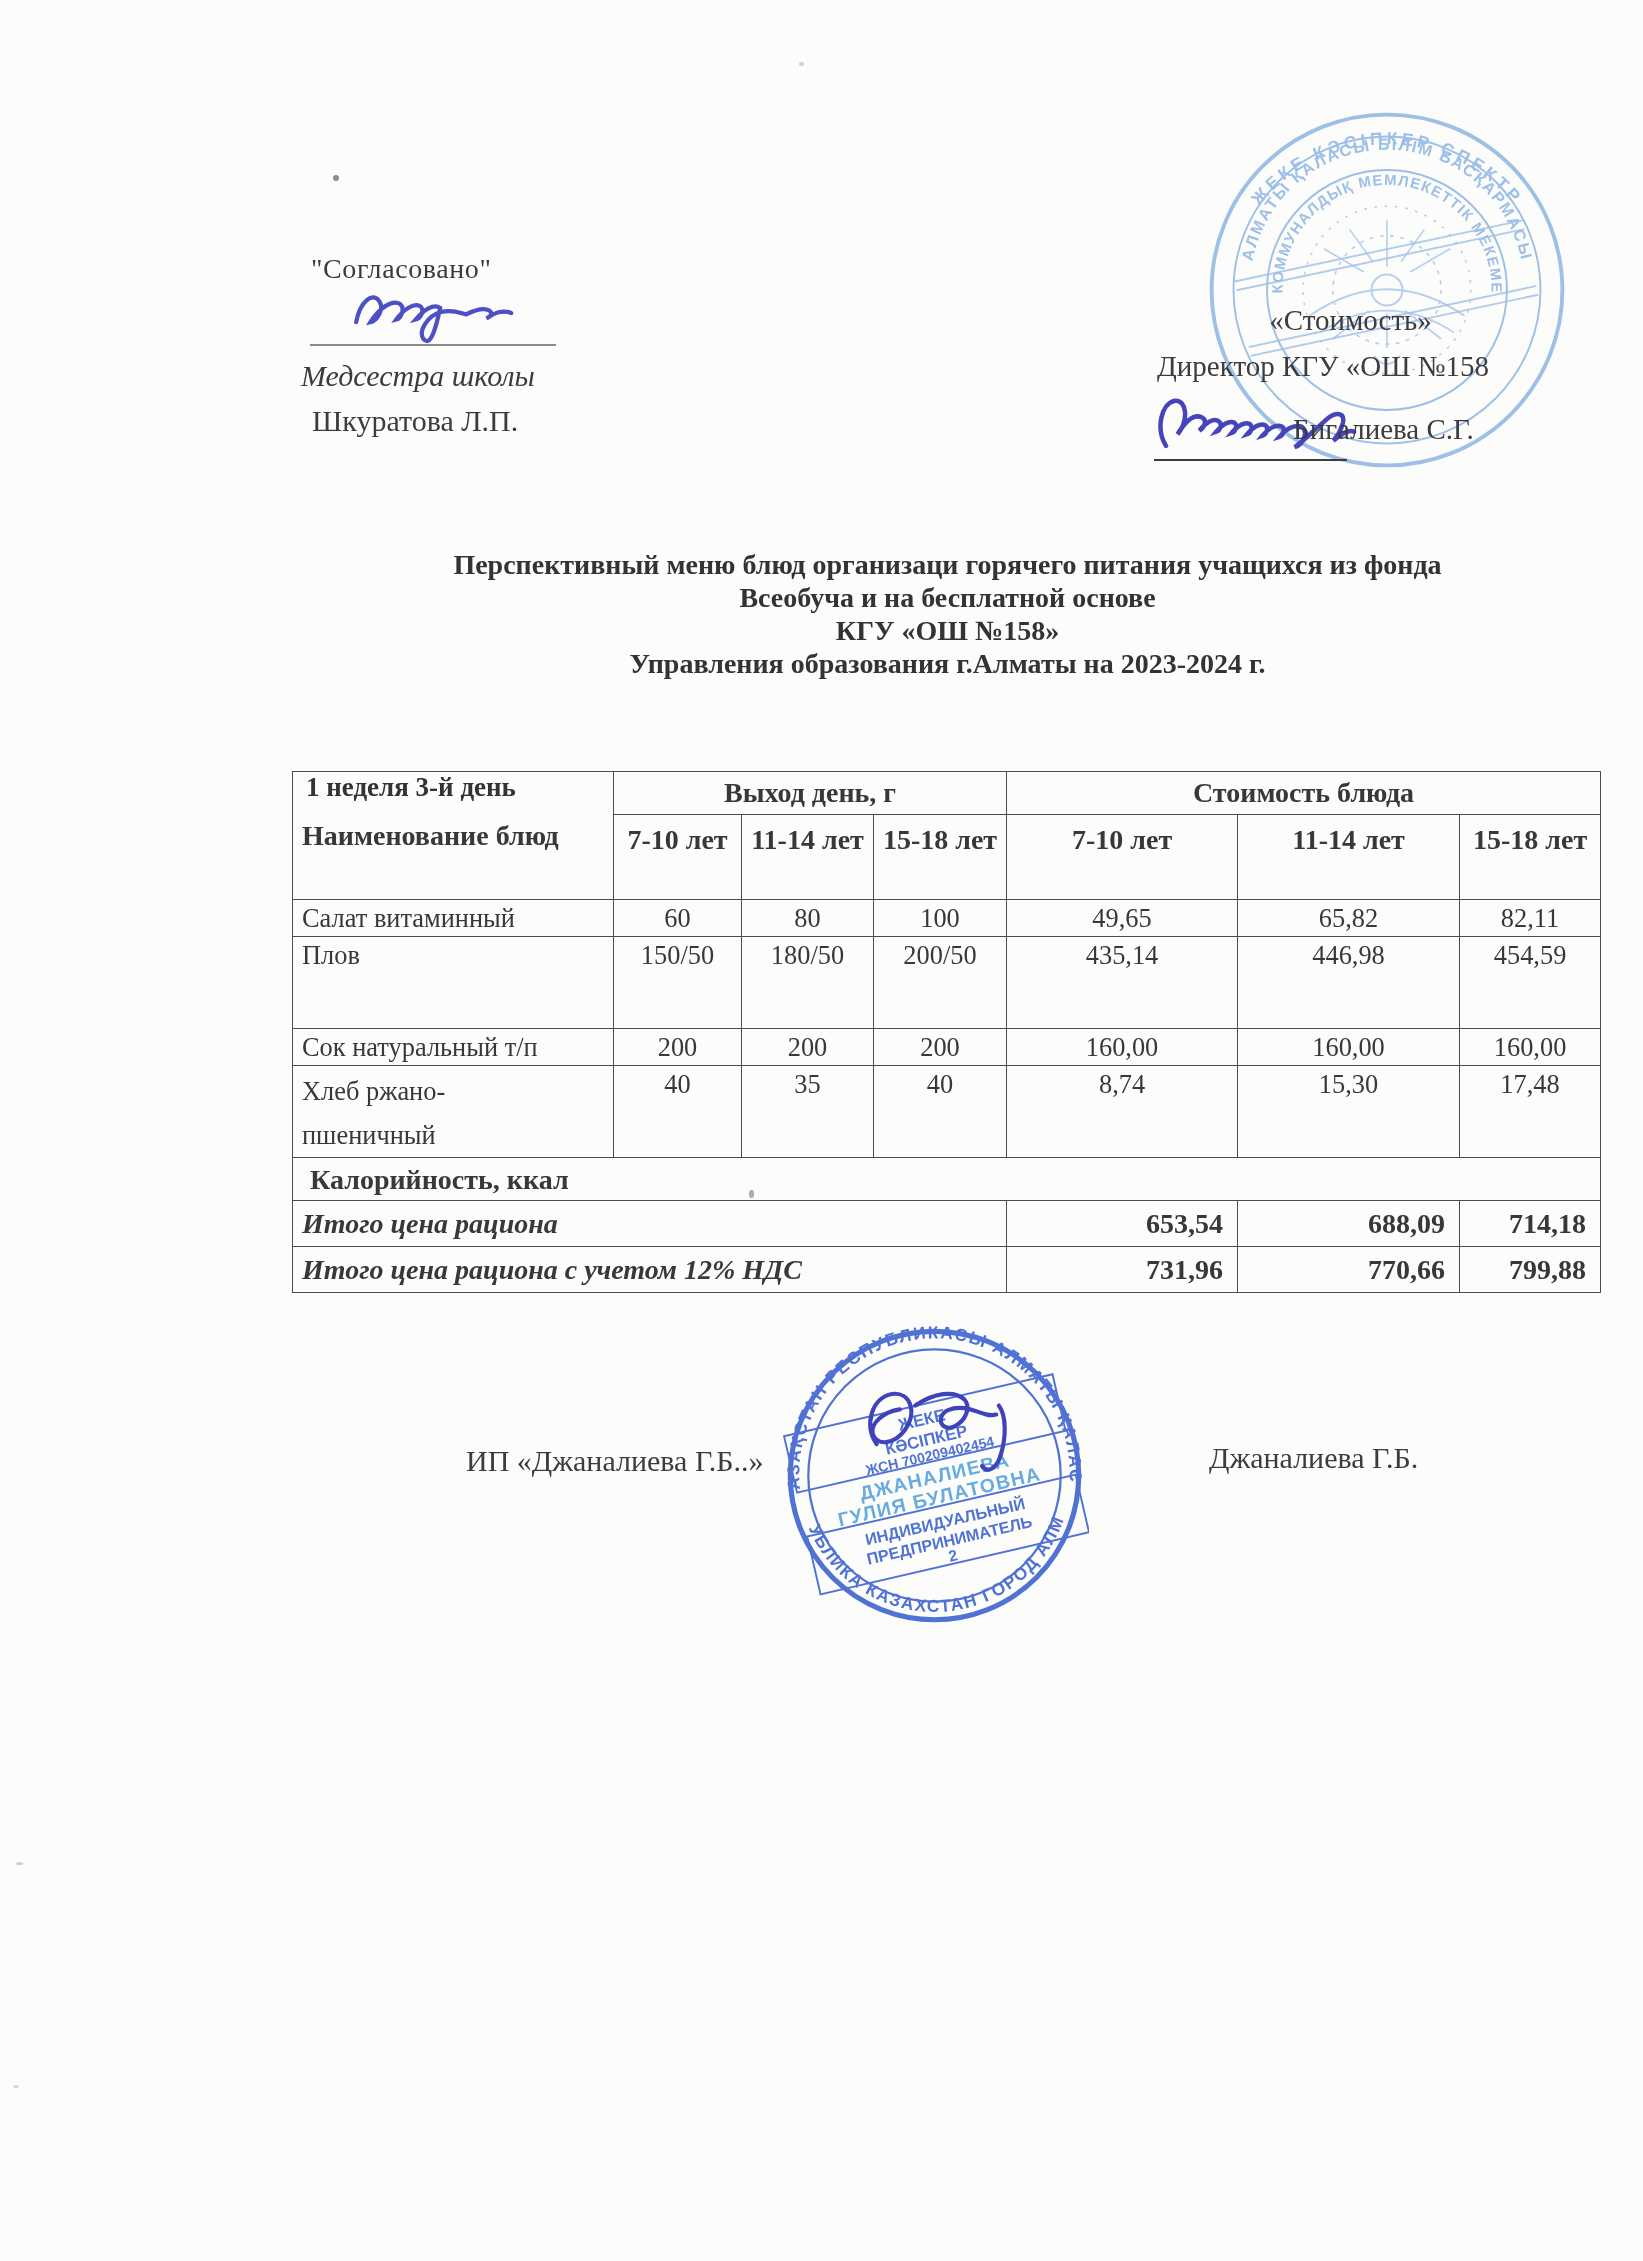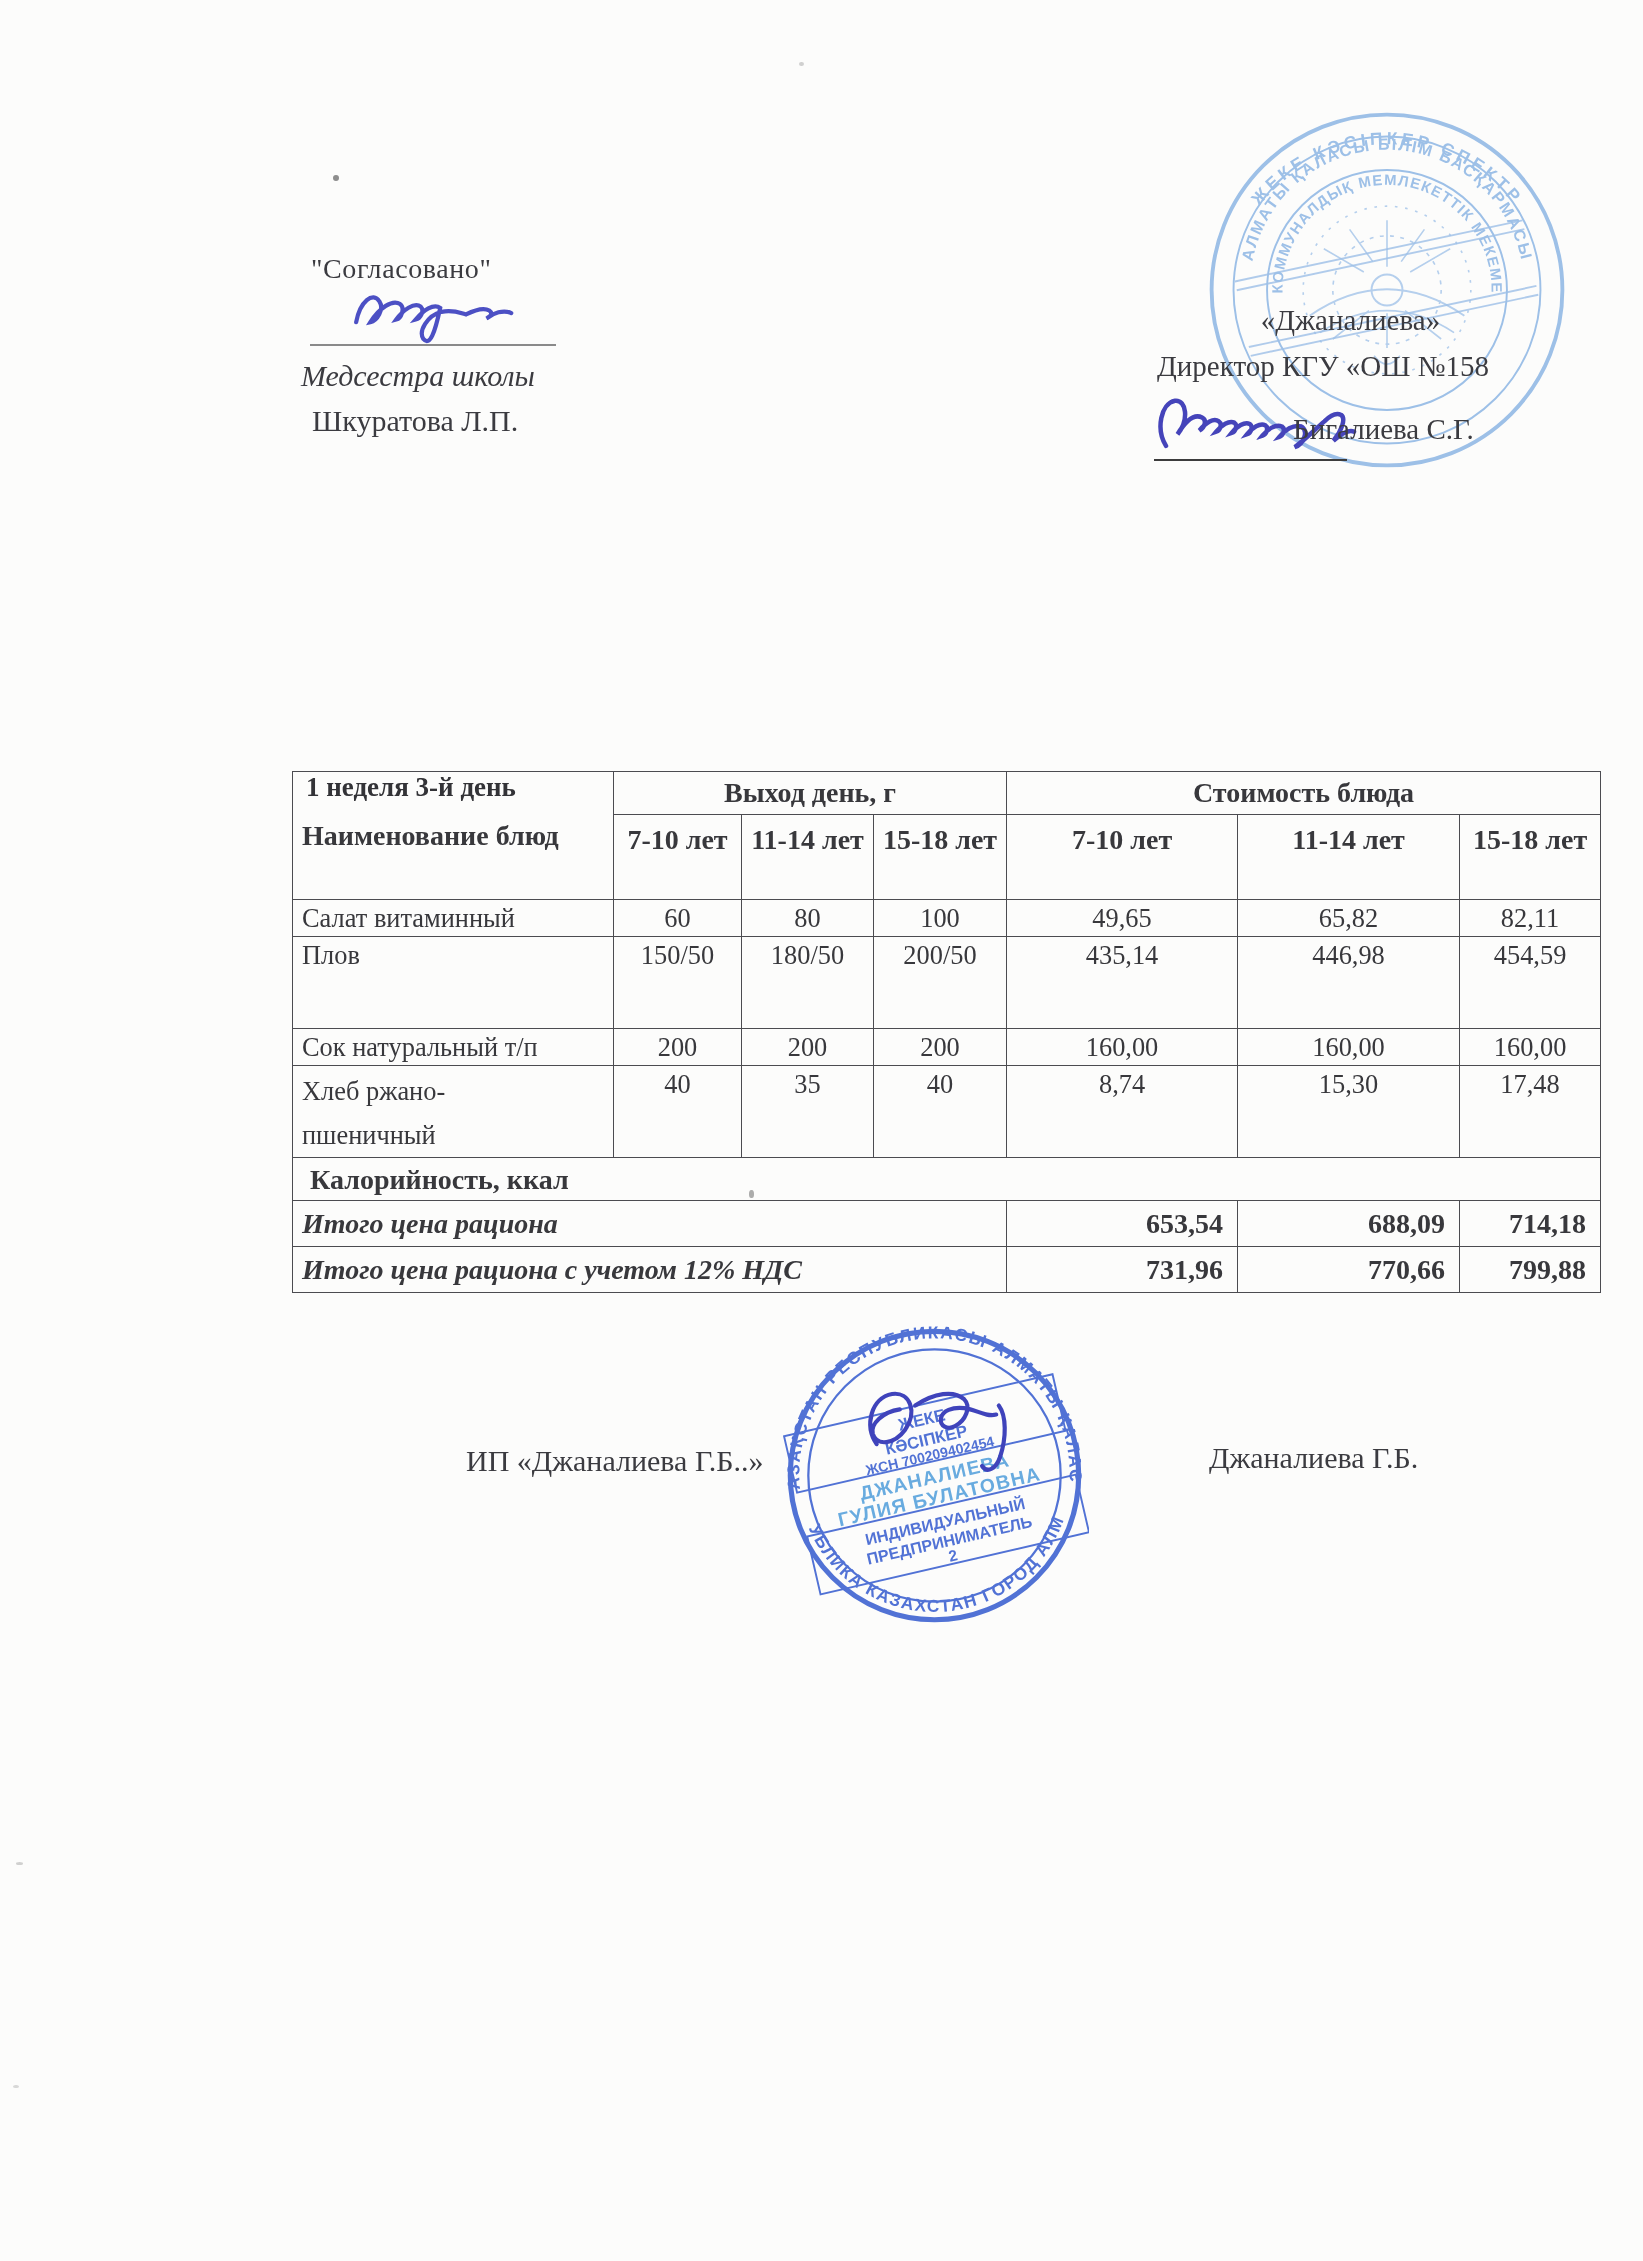--- a/index.html
+++ b/index.html
@@ -113,34 +113,40 @@
       <textPath href="#schOuter" startOffset="50%" text-anchor="middle">ЖЕКЕ КӘСІПКЕР СПЕКТР</textPath>
     </text>
     <text font-size="25" font-weight="bold" letter-spacing="3" fill="#79a9e0">
       <textPath href="#schMid" startOffset="50%" text-anchor="middle">АЛМАТЫ ҚАЛАСЫ БІЛІМ БАСҚАРМАСЫ</textPath>
     </text>
     <text font-size="23" font-weight="bold" letter-spacing="2" fill="#79a9e0">
       <textPath href="#schInner" startOffset="50%" text-anchor="middle">КОММУНАЛДЫҚ МЕМЛЕКЕТТІК МЕКЕМЕ</textPath>
     </text>
   </svg>
 
-  <div class="abs right-label" style="left:1225px;top:304px;width:251px;">«Джаналиева»</div>
+  <div class="abs right-label" style="left:1225px;top:304px;width:251px;">«Стоимость»</div>
   <div class="abs right-text" style="left:1157px;top:350px;">Директор КГУ  «ОШ №158</div>
 
   <svg class="abs" style="left:1149px;top:384px;" width="213" height="85" viewBox="0 0 330 132">
     <path d="M26,96 C10,70 18,30 40,26 C58,24 62,56 44,78 C56,58 70,46 82,52 C90,56 86,68 78,72
              C88,60 100,52 108,58 C114,62 110,72 104,74 C112,64 124,56 132,60 C138,64 134,74 128,76
              C136,66 148,58 156,62 C162,66 158,76 152,78 C160,68 172,60 180,64 C186,68 182,78 176,80
              C184,70 196,62 206,66 C212,70 208,80 202,82 C210,72 224,62 236,66 C248,72 240,94 226,98
              C240,88 258,70 272,58 C280,50 290,44 298,48 C306,54 298,74 286,88 C296,80 308,70 318,74" fill="none" stroke="#4544ba" stroke-width="7" stroke-linecap="round"></path>
   </svg>
 
   <div class="abs right-text" style="left:1293px;top:413px;">Бигалиева С.Г.</div>
   <div class="abs dir-line" style="left:1154px;top:459px;width:193px;"></div>
 
+  <div class="abs title">
+    <div>Перспективный меню блюд организаци горячего питания учащихся из фонда</div>
+    <div>Всеобуча и на бесплатной основе</div>
+    <div>КГУ «ОШ №158»</div>
+    <div>Управления образования г.Алматы на 2023-2024 г.</div>
+  </div>
 
   <div class="abs week-label" style="left: 306px; top: 740px; margin-top: 32px;">1 неделя 3-й день</div>
 
   <table class="menu">
     <colgroup>
       <col style="width:321px">
         <col style="width:128px">
         <col style="width:132px">
         <col style="width:133px">
       <col style="width:231px">

